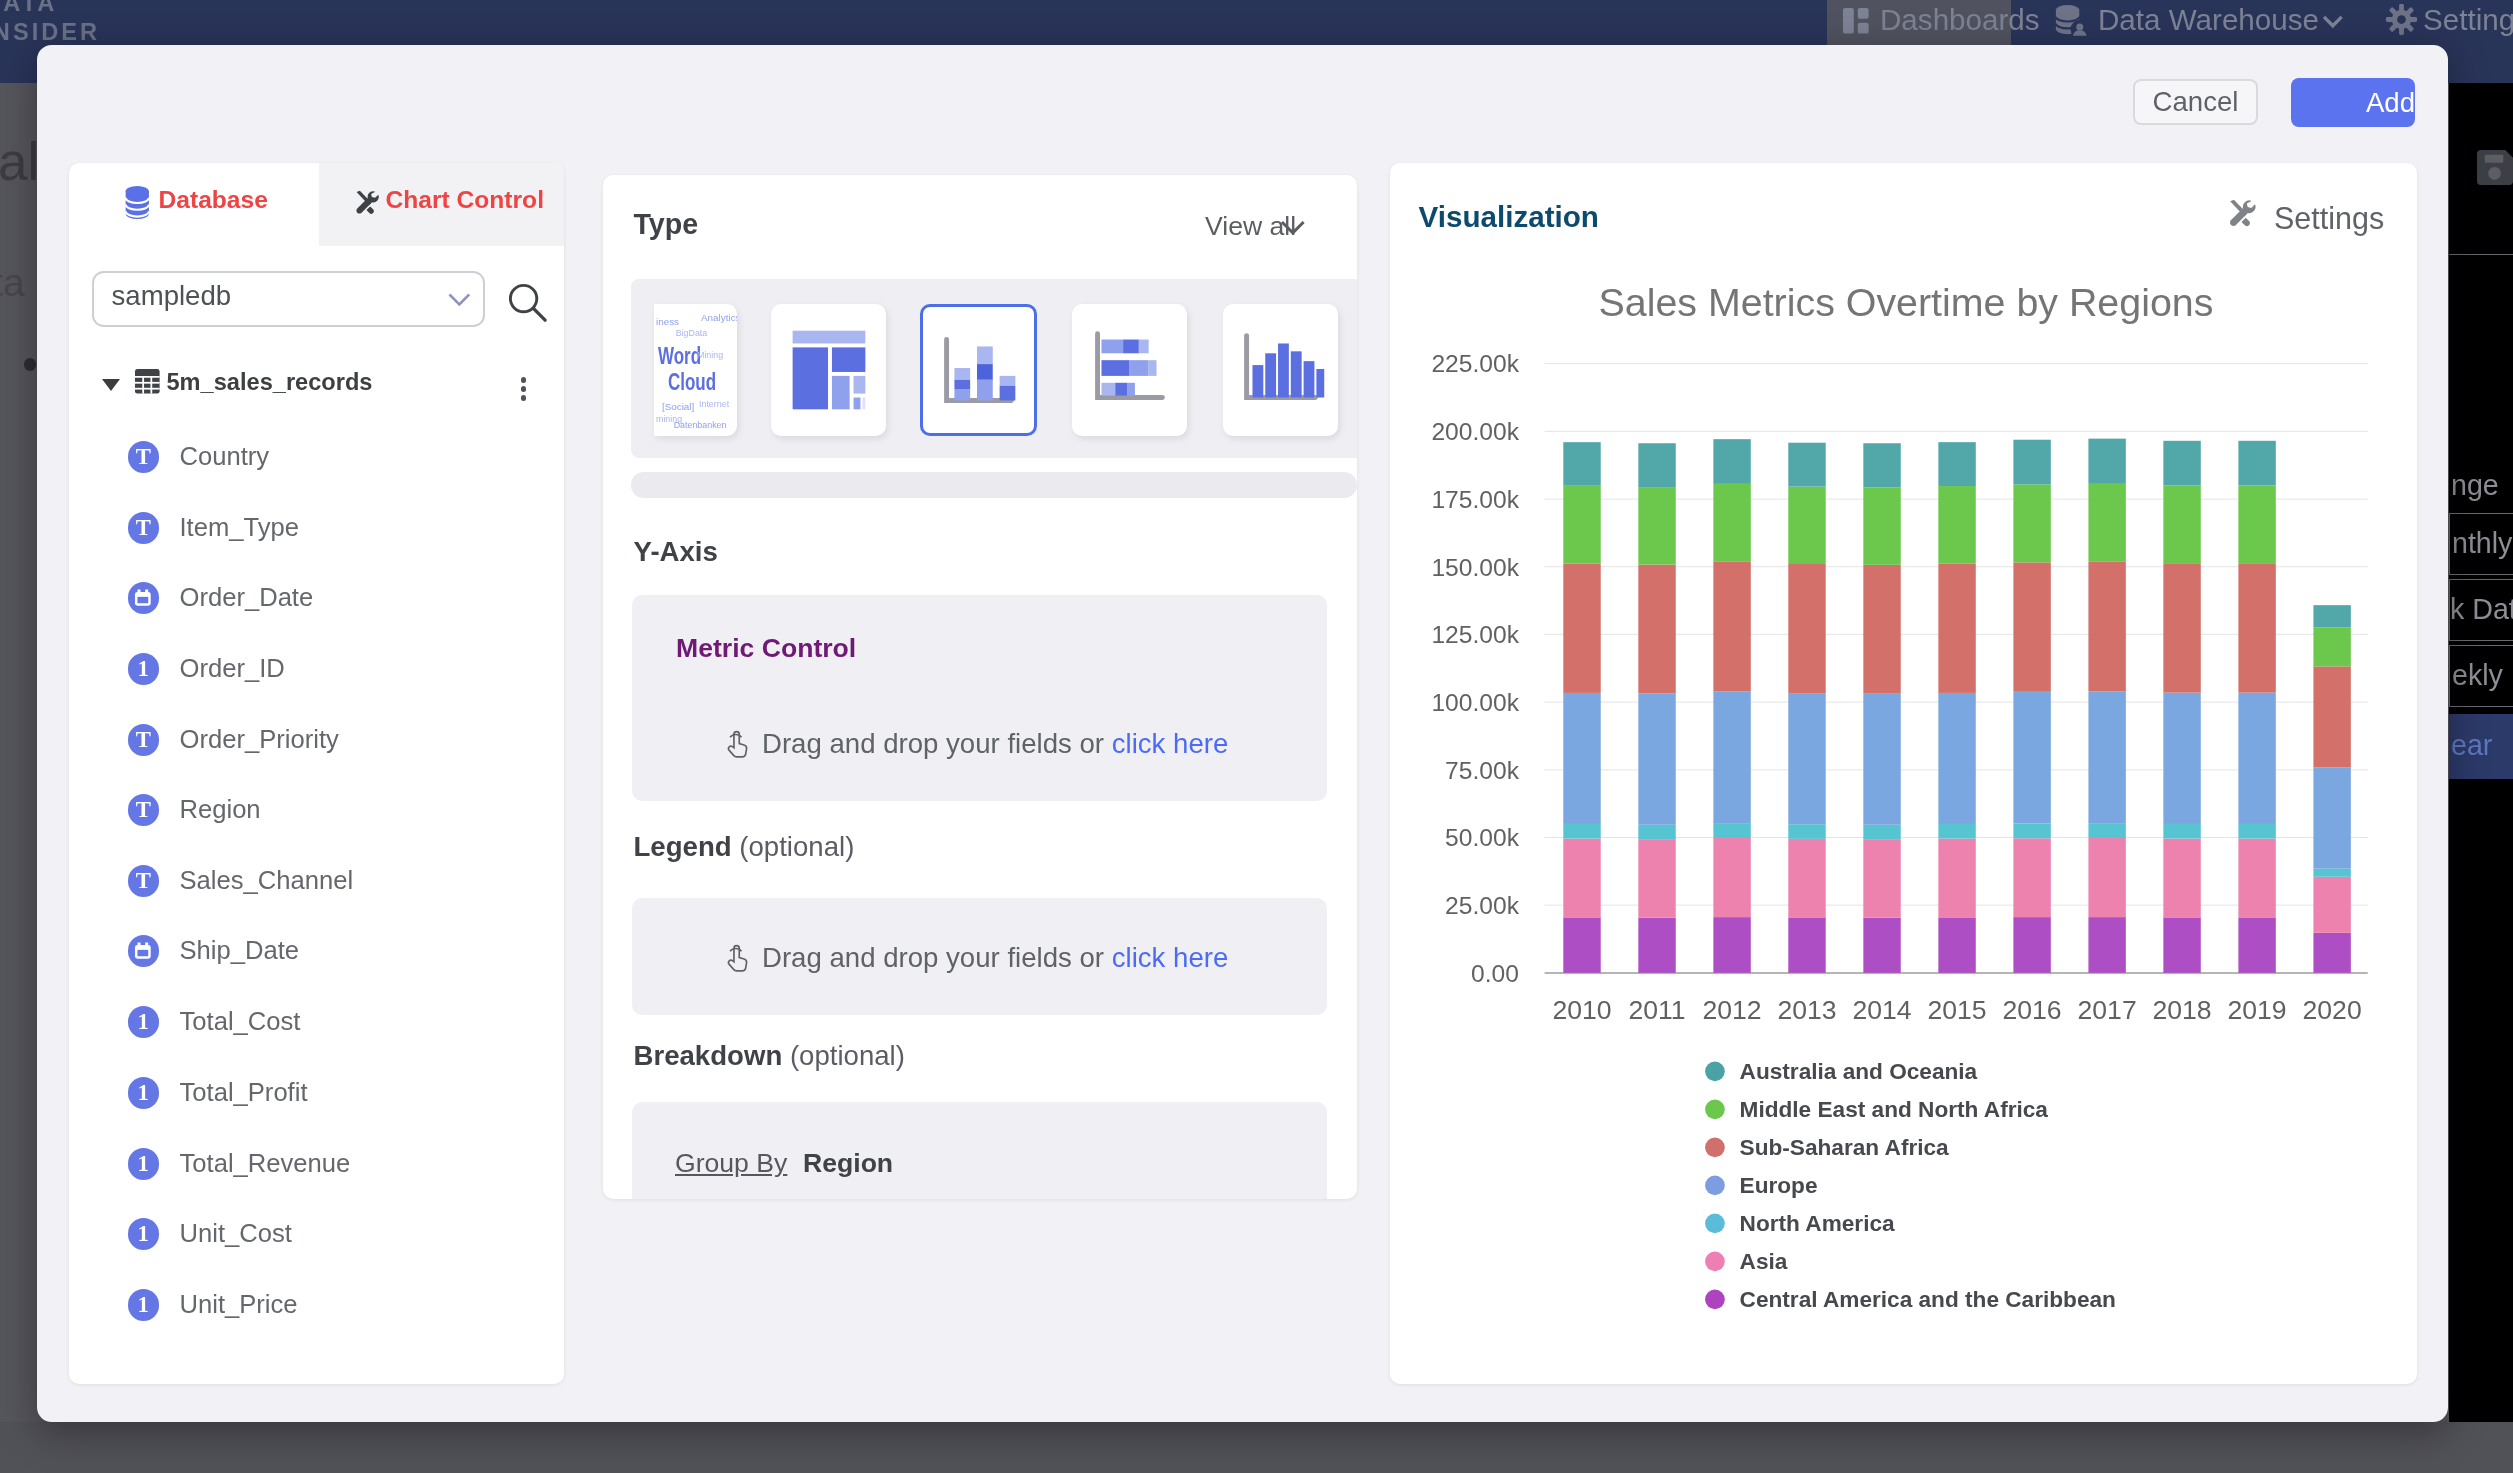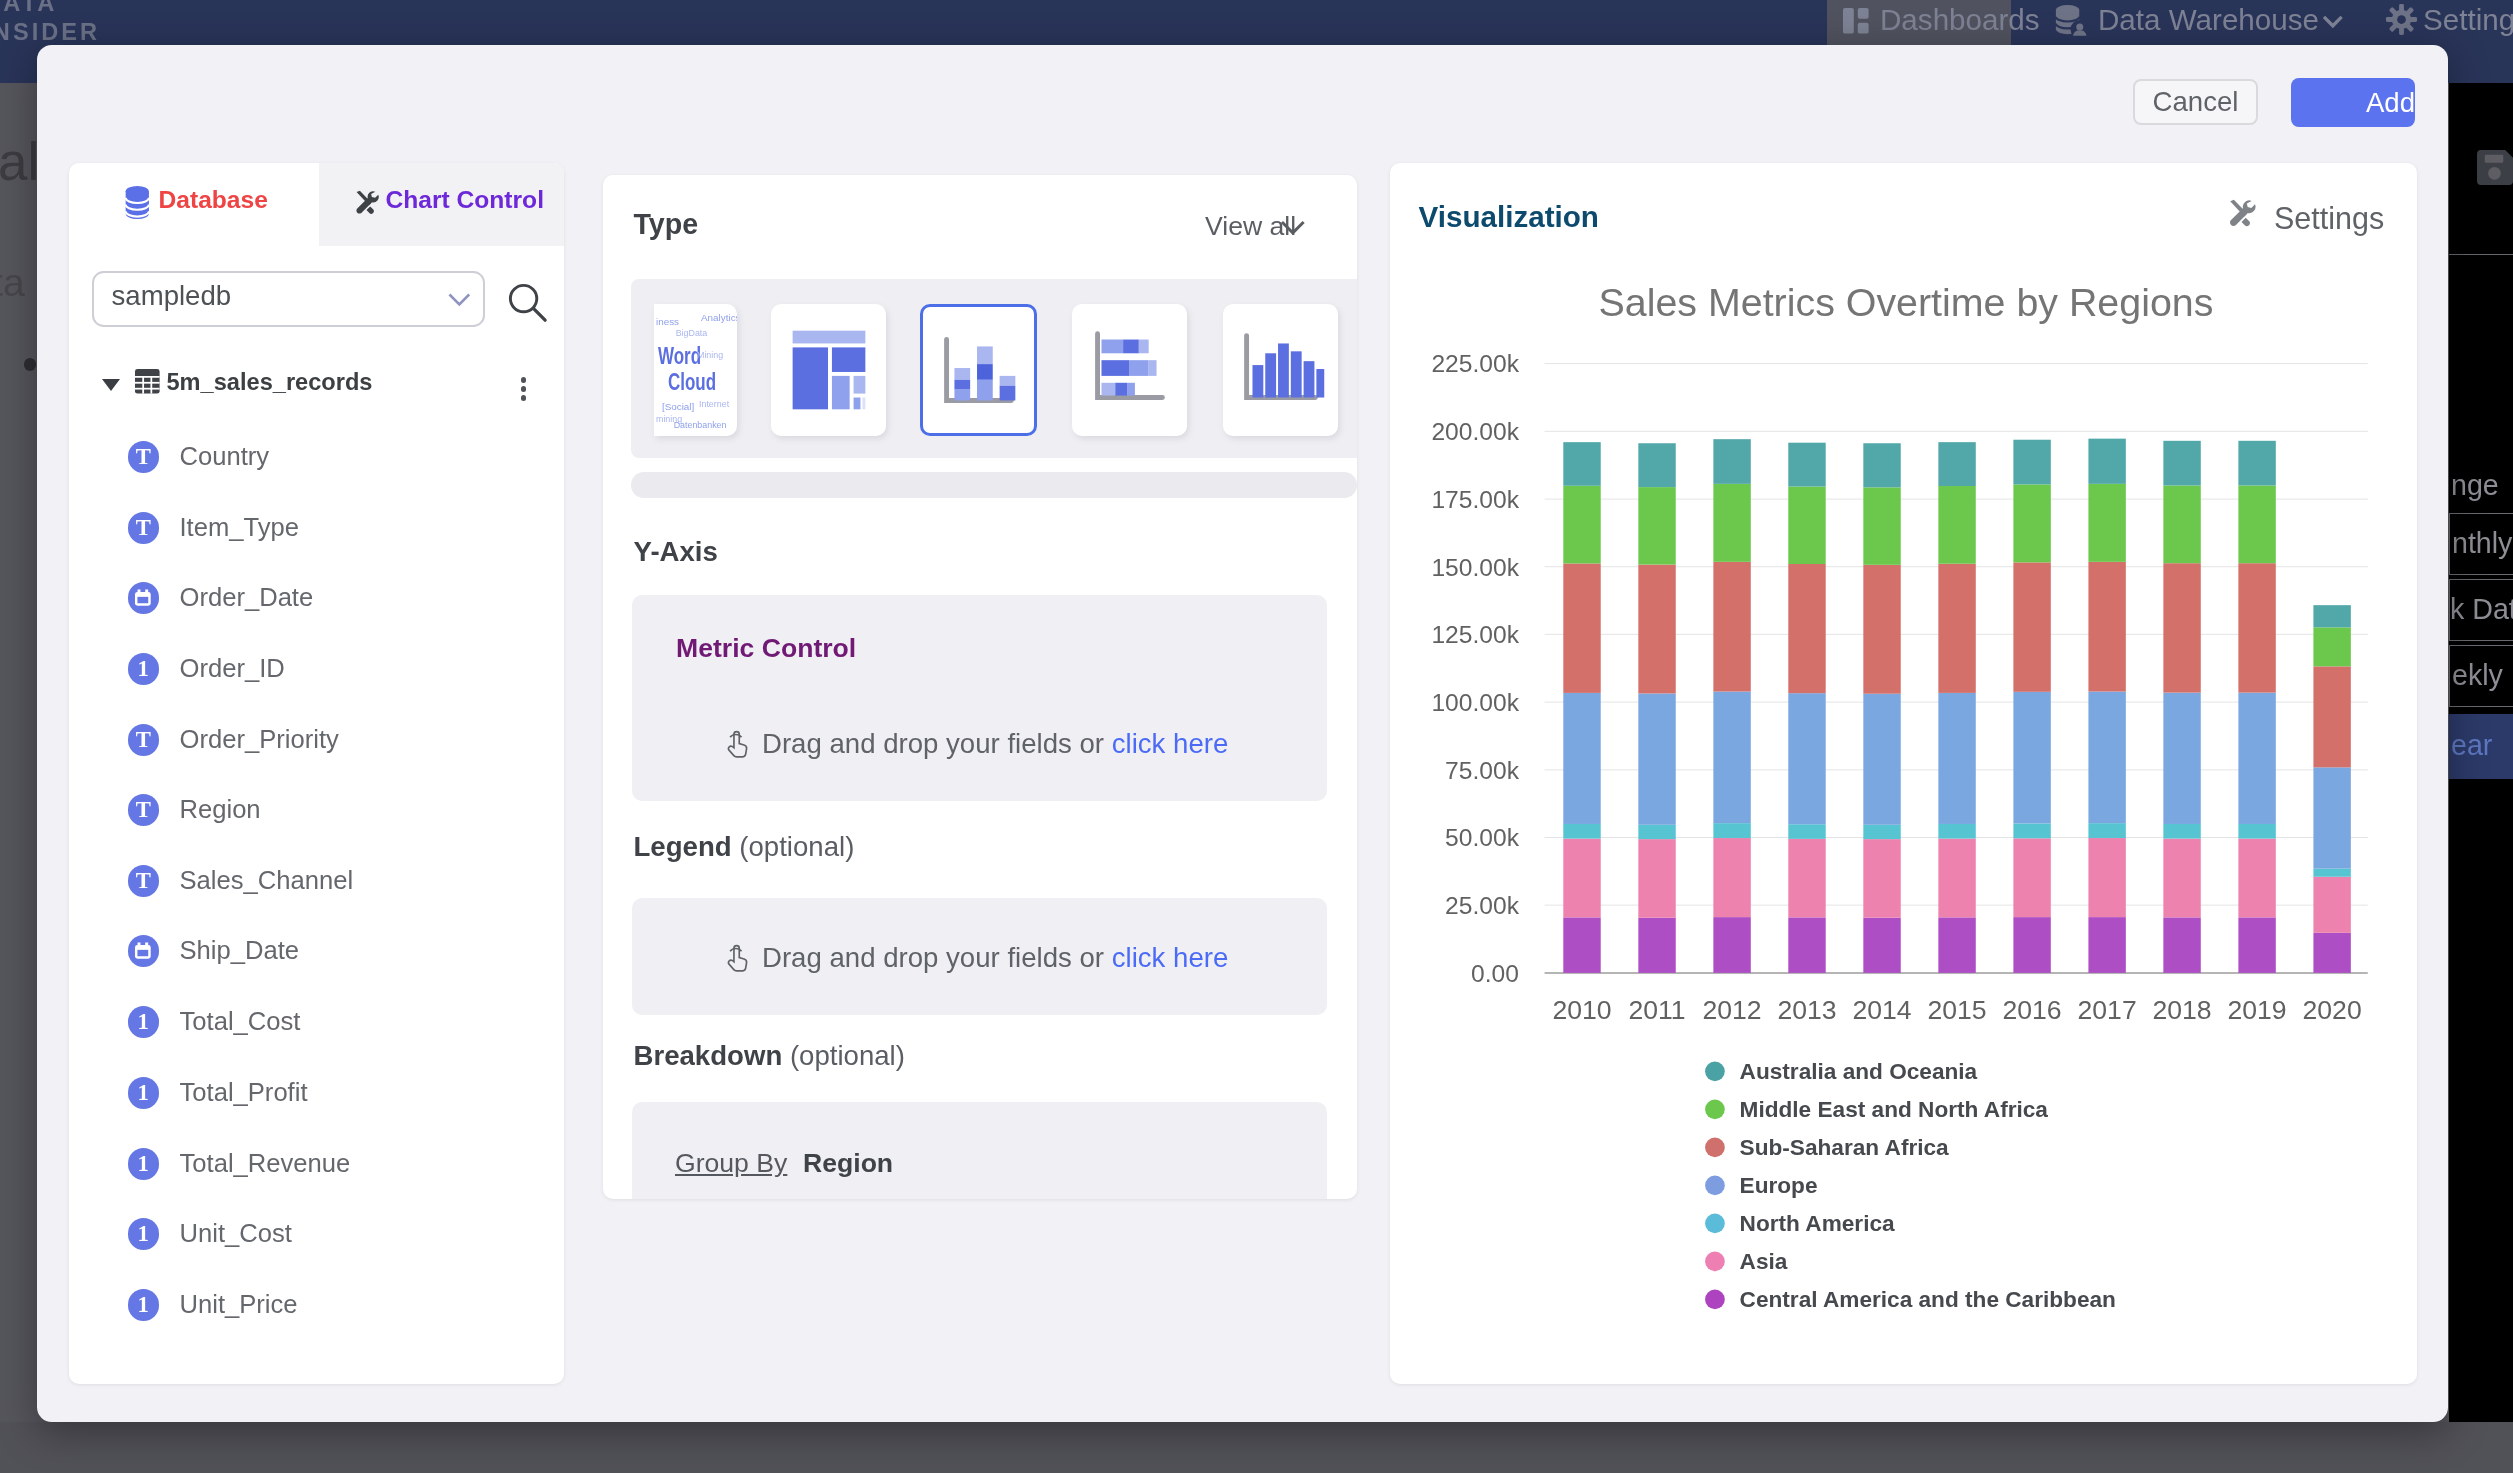--- a/index.html
+++ b/index.html
@@ -104,21 +104,21 @@
       <path d="M.5 26 a12 5.5 0 0 0 24 0" fill="none" stroke="#fff" stroke-width="2.2"></path>
     </svg>
     <div class="abs" style="left:90px; top:22.7px; color:#ef4444; font-weight:bold; font-size:24.6px;text-align:right;">Database</div>
     <svg class="abs" style="left:284px; top:26.6px;" width="26.6" height="27.6" viewBox="0 0 29 32">
       <g fill="#3e4245">
         <path d="M3.2 2.2 L7 0.8 l13.5 14-2.9 2.9 z"></path>
         <path d="M16.5 16.5 l3.6 3.7 c1 1 1 2.7 0 3.7 l-0.6 0.6 c-1 1-2.7 1-3.7 0 l-3.6-3.7 z" transform="translate(2.5,2.5)"></path>
         <path d="M27.2 2.6 a6.4 6.4 0 0 0-8.8 7.3 L6.8 21.4 a3.6 3.6 0 1 0 5 5 L23.3 14.8 a6.4 6.4 0 0 0 7.3-8.8 l-3.7 3.7 -3.7-0.9 -0.9-3.7 z" transform="translate(-2.2,-0.6)"></path>
       </g>
     </svg>
-    <div class="abs" style="left:317px; top:22.7px; color:#6d28d9; font-weight:bold; font-size:24.6px;">Chart Control</div>
+    <div class="abs" style="left:317px; top:22.7px; color:#ef4444; font-weight:bold; font-size:24.6px;">Chart Control</div>
 
     <div class="abs" style="left:23.6px; top:108px; width:393px; height:56px; border:2px solid #cdced6; border-radius:11.8px; background:#fff;"></div>
     <div class="abs" style="left:43px; top:117px; color:#4e5256; font-size:27.6px;">sampledb</div>
     <svg class="abs" style="left:379px; top:130px;" width="22.7" height="14.8" viewBox="0 0 23 15">
         <path d="M1.5 1.5 l10 10 10-10" stroke="#8f93c0" stroke-width="2.6" fill="none"></path>
       </svg>
     <svg class="abs" style="left:436px; top:118px;" width="45" height="45" viewBox="0 0 46 46">
         <circle cx="19" cy="18" r="13.5" stroke="#3f4347" stroke-width="3" fill="none"></circle>
         <line x1="29" y1="28" x2="41" y2="40" stroke="#3f4347" stroke-width="3.4" stroke-linecap="round"></line>
       </svg>

